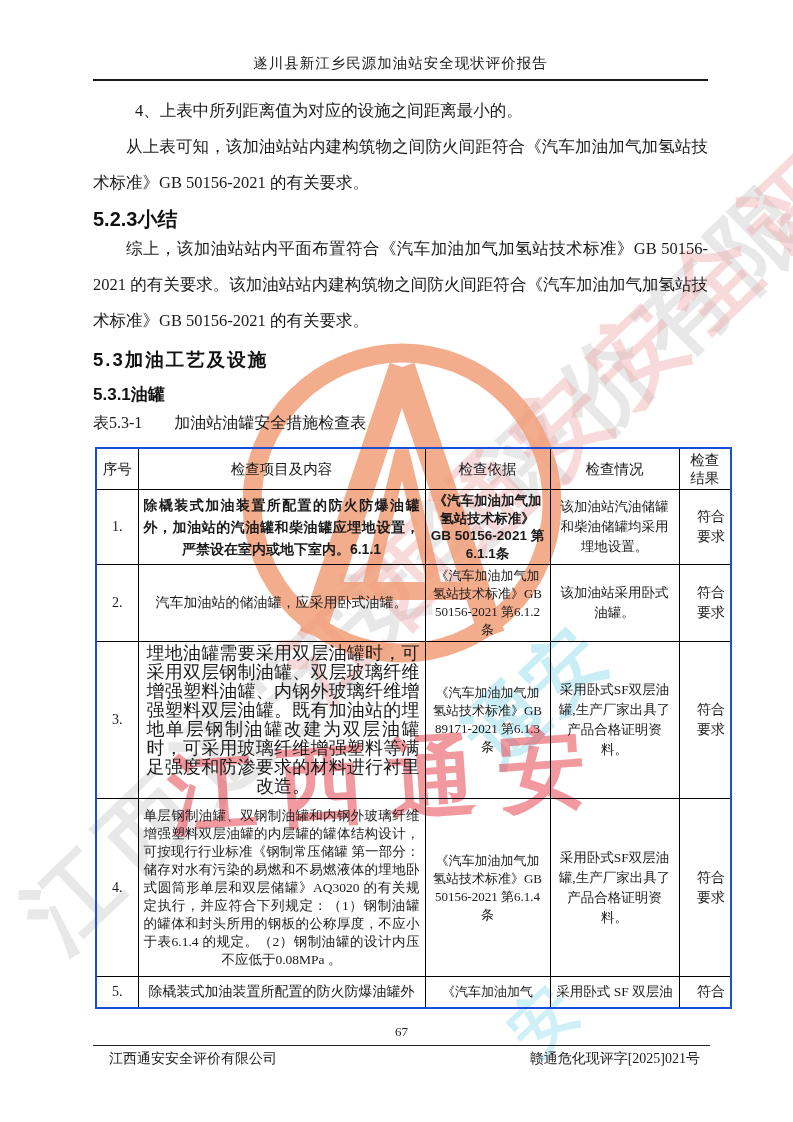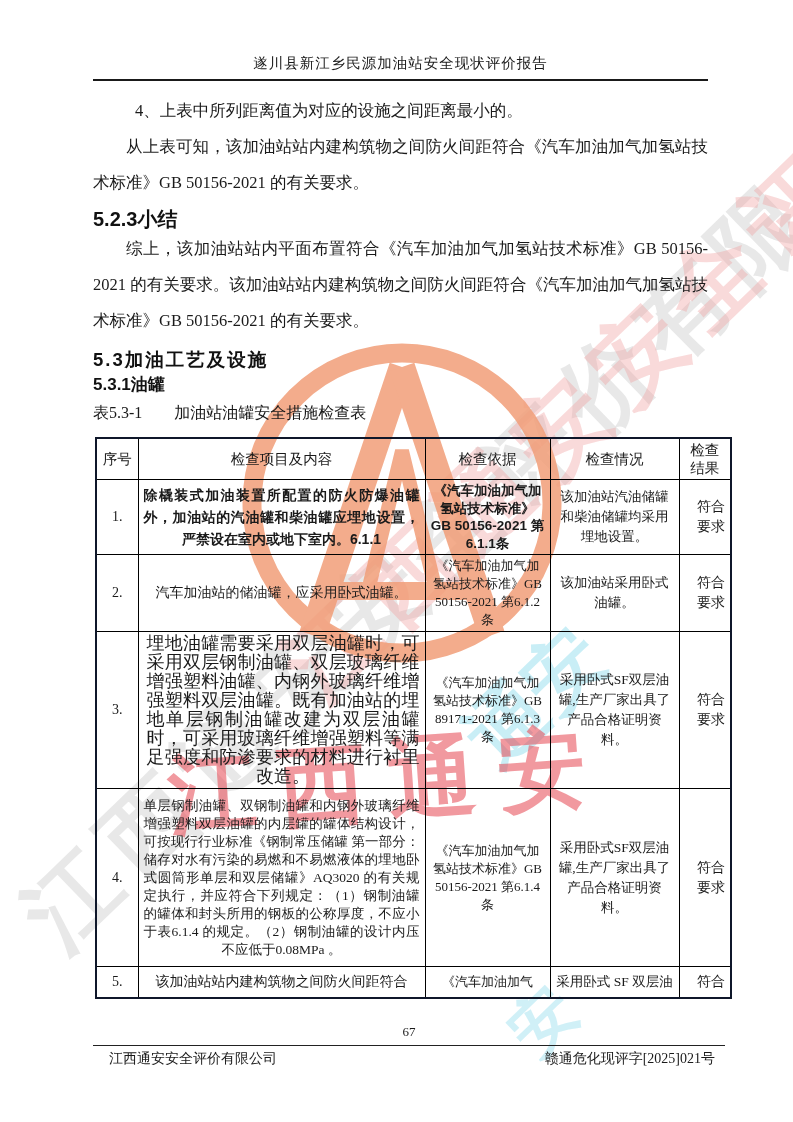--- a/index.html
+++ b/index.html
@@ -31,46 +31,46 @@
   .doc-title  { text-align:center; font-size:14.5px; letter-spacing:1px; }
   .body-block { margin:0 85px 0 93px; }
   .para { font-size:16.5px; line-height:36px; text-align:justify; }
   .p1 { margin-top:12px; text-indent:42px; }
   .p2 { text-indent:33px; }
   .p3 { text-indent:33px; }
   .p4 { margin-top:2px; text-indent:33px; }
   .hd { font-family:"Liberation Sans","DejaVu Sans",sans-serif; font-weight:bold; color:#111; }
   .h523 { margin-top:6px;  font-size:20px; line-height:24px; }
   .h53  { margin-top:8px;  font-size:18.5px; line-height:26px; letter-spacing:2px; }
-  .h531 { font-size:17px; line-height:24px; }
+  .h531 { margin-top:10px; font-size:17px; line-height:24px; }
   .caption { margin-top:4px; font-size:16px; line-height:24px; text-align:left; }
   
   table.check { margin-left:2px; margin-top:12px; width:635px; table-layout:fixed;
-                border-collapse:collapse; border:2px solid #0f172a; }
+                border-collapse:collapse; border:2px solid #1d4ed8; }
   table.check th, table.check td { border:1.5px solid #000; vertical-align:middle;
                 padding:2px 5px; overflow:hidden; }
   table.check th { font-weight:normal; font-size:14.5px; text-align:center; line-height:18px; }
   tr.hrow  { height:38px; }
   tr.row1  { height:72px; }
   tr.row2  { height:73px; }
   tr.row3  { height:112px; }
   tr.row4  { height:178px; }
   tr.row5  { height:27px; }
   td.no    { text-align:center; font-size:14px; }
   td.item  { font-size:14px; line-height:22px; text-align:justify; text-align-last:center; }
   tr.row3 td.item { font-size:18px; line-height:19px;padding-left:8px; }
   tr.row4 td.item { font-size:13.5px; line-height:18px; }
   td.basis { text-align:center; font-size:13px; line-height:18px; }
   td.situ  { text-align:center; font-size:13.5px; line-height:20px;margin-left:22px; }
   td.result{ text-align:right; font-size:14px; line-height:20px; }
   .bold-cell { font-weight:bold; font-family:"Liberation Sans","DejaVu Sans",sans-serif; }
   tr.row1 td.basis.bold-cell { font-size:13.5px; line-height:17.5px; }
   tr.row5 .clip { height:26px; line-height:26px; overflow:hidden; white-space:nowrap; }
   
-  .footer { position:absolute; z-index:1; left:93px; right:68px; top:1022px; }
+  .footer { position:absolute; z-index:1; left:93px; right:83px; top:1022px; }
   .pagenum { text-align:center; font-size:13px; line-height:20px; }
   .footer-rule { border-top:1.5px solid #222; margin-top:3px; }
   .footer-row { display:flex; justify-content:space-between; margin-top:4px; font-size:14px; }
   .footer-left { padding-left:16px; }
   .footer-right{ padding-right:10px; }
 </style>
 </head>
 <body>
 
 <div class="page">
@@ -150,21 +150,21 @@
             <td class="item">单层钢制油罐、双钢制油罐和内钢外玻璃纤维增强塑料双层油罐的内层罐的罐体结构设计，可按现行行业标准《钢制常压储罐 第一部分：储存对水有污染的易燃和不易燃液体的埋地卧式圆筒形单层和双层储罐》AQ3020 的有关规定执行，并应符合下列规定：（1）钢制油罐的罐体和封头所用的钢板的公称厚度，不应小于表6.1.4 的规定。（2）钢制油罐的设计内压不应低于0.08MPa 。</td>
             <td class="basis">《汽车加油加气加氢站技术标准》GB 50156-2021 第6.1.4条</td>
             <td class="situ">采用卧式SF双层油罐,生产厂家出具了产品合格证明资料。</td>
             <td class="result">符合要求</td>
           </tr>
           <tr class="row5">
             <td class="no">
                 <div class="clip">5.</div>
               </td>
             <td class="item">
-                <div class="clip">该加油站站内建构筑物之间防火间距符合</div>
+                <div class="clip">除橇装式加油装置所配置的防火防爆油罐外</div>
               </td>
             <td class="basis">
                 <div class="clip">《汽车加油加气</div>
               </td>
             <td class="situ">
                 <div class="clip">采用卧式 SF 双层油</div>
               </td>
             <td class="result">
                 <div class="clip">符合</div>
               </td>

